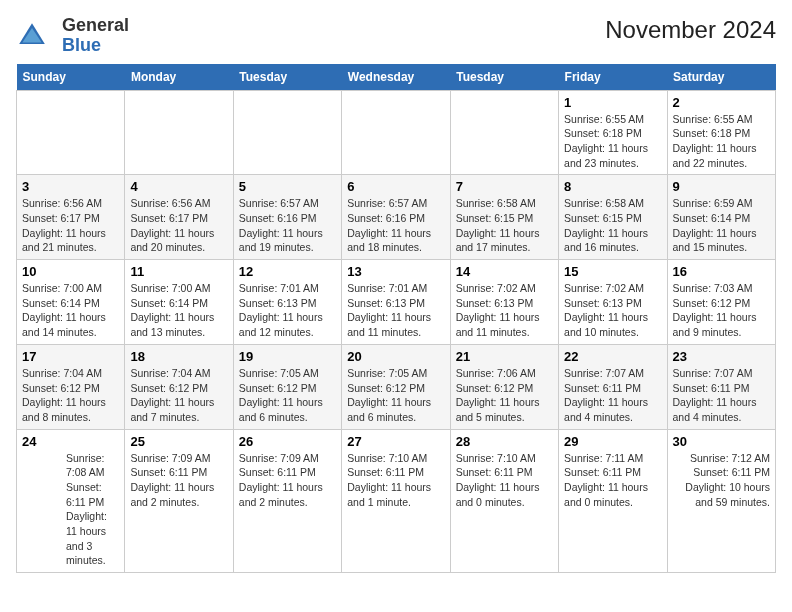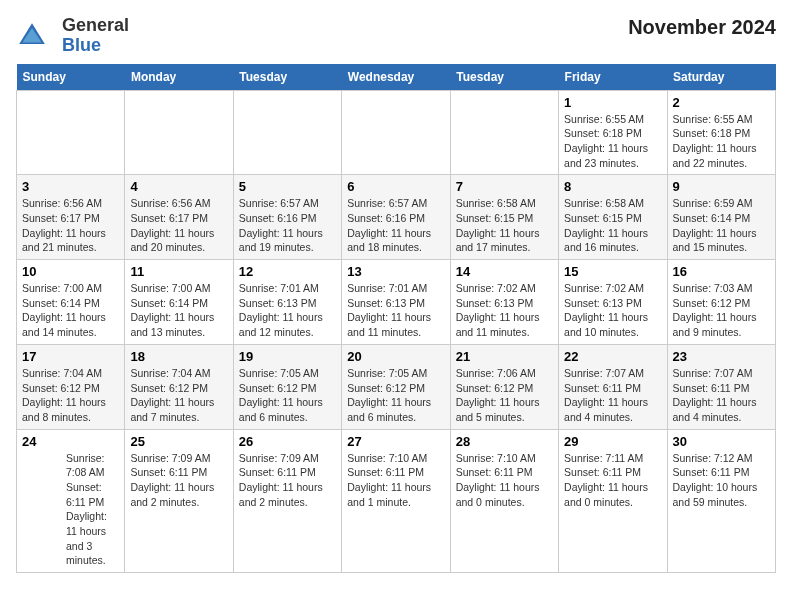--- a/index.html
+++ b/index.html
@@ -29,22 +29,22 @@
     .logo-text .general { color: #333; }
     .logo-text .blue { color: #2e6db4; }
     .logo-icon {
       width: 32px;
       height: 32px;
     }
     .title-block {
       text-align: right;
     }
     .month-title {
-      font-size: 20px;
-      font-weight: bold;
+      font-size: 24px;
+      font-weight: normal;
       color: #222;
     }
     .location {
       font-size: 15px;
       color: #444;
     }
     table {
       width: 100%;
       border-collapse: collapse;
       font-size: 11px;
@@ -297,19 +297,19 @@
 Daylight: 11 hours and 0 minutes.</div>
         </td>
         <td>
           <div class="day-number">29</div>
           <div class="day-info" style="white-space: pre-line;">Sunrise: 7:11 AM
 Sunset: 6:11 PM
 Daylight: 11 hours and 0 minutes.</div>
         </td>
         <td>
           <div class="day-number">30</div>
-          <div class="day-info" style="white-space: pre-line;">Sunrise: 7:12 AM
+          <div class="day-info" style="white-space: pre-line; text-align: right;">Sunrise: 7:12 AM
 Sunset: 6:11 PM
 Daylight: 10 hours and 59 minutes.</div>
         </td>
       </tr>
     </tbody>
 </table>
 
 </body></html>

